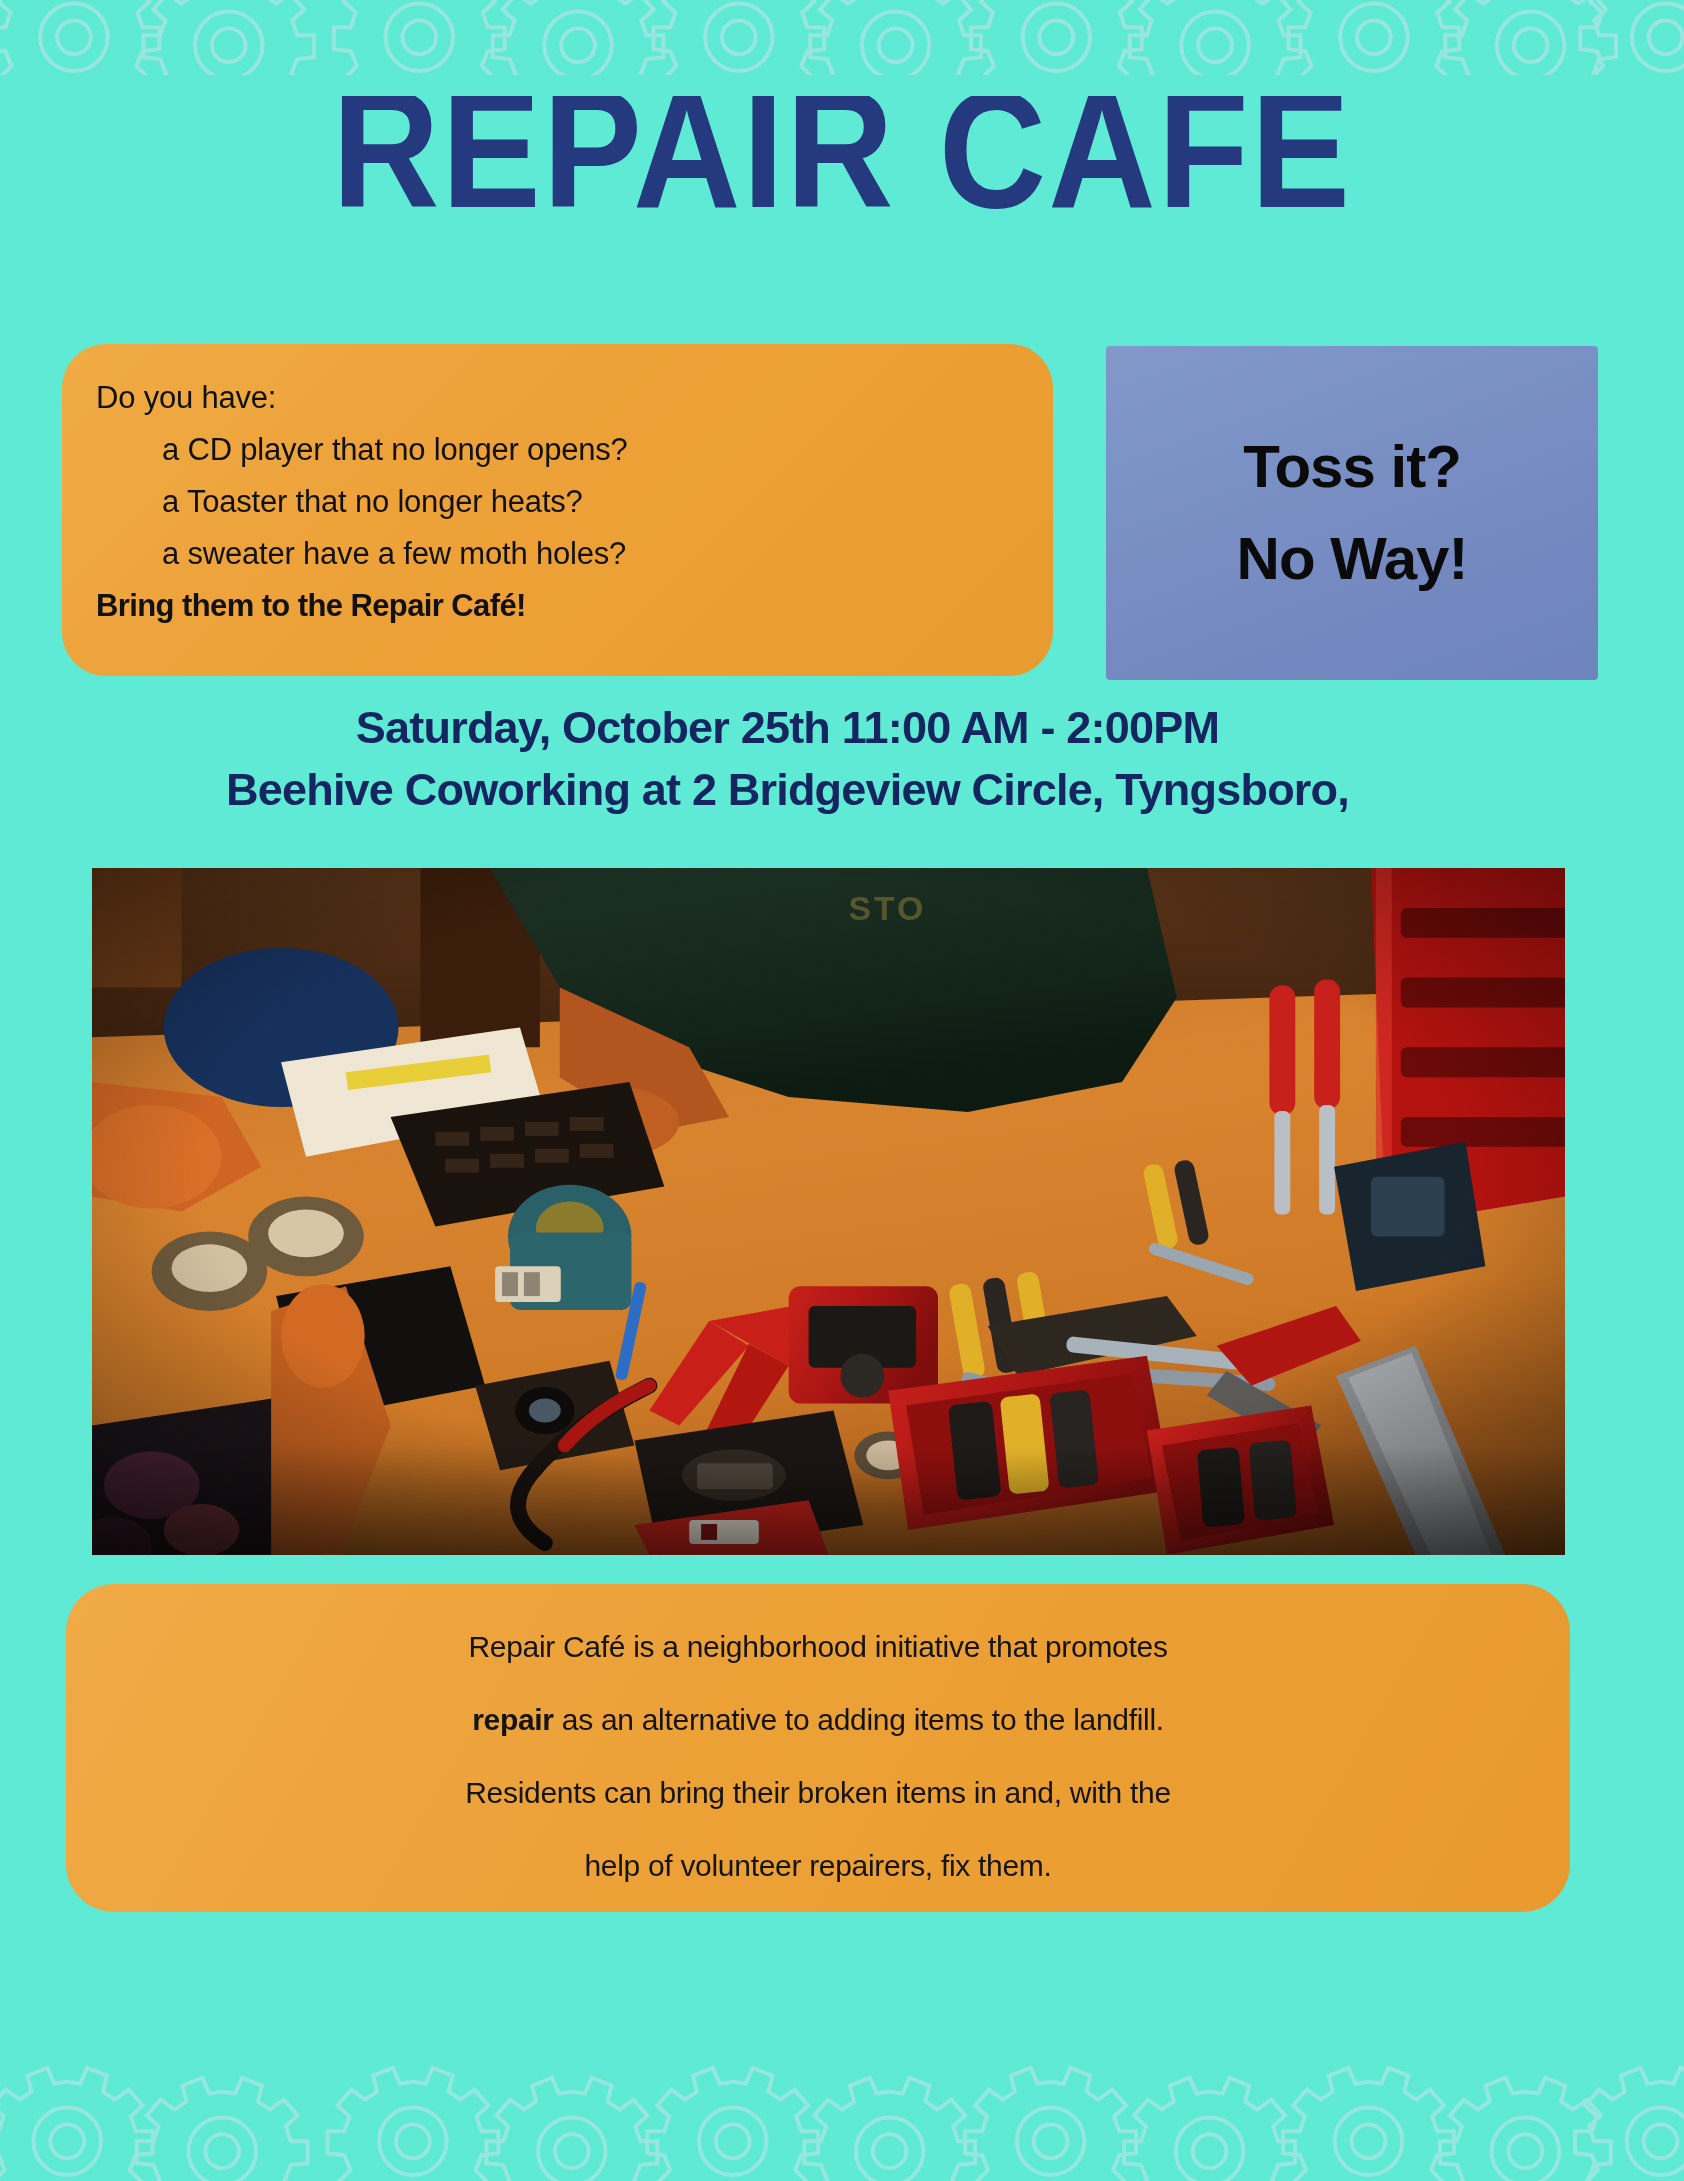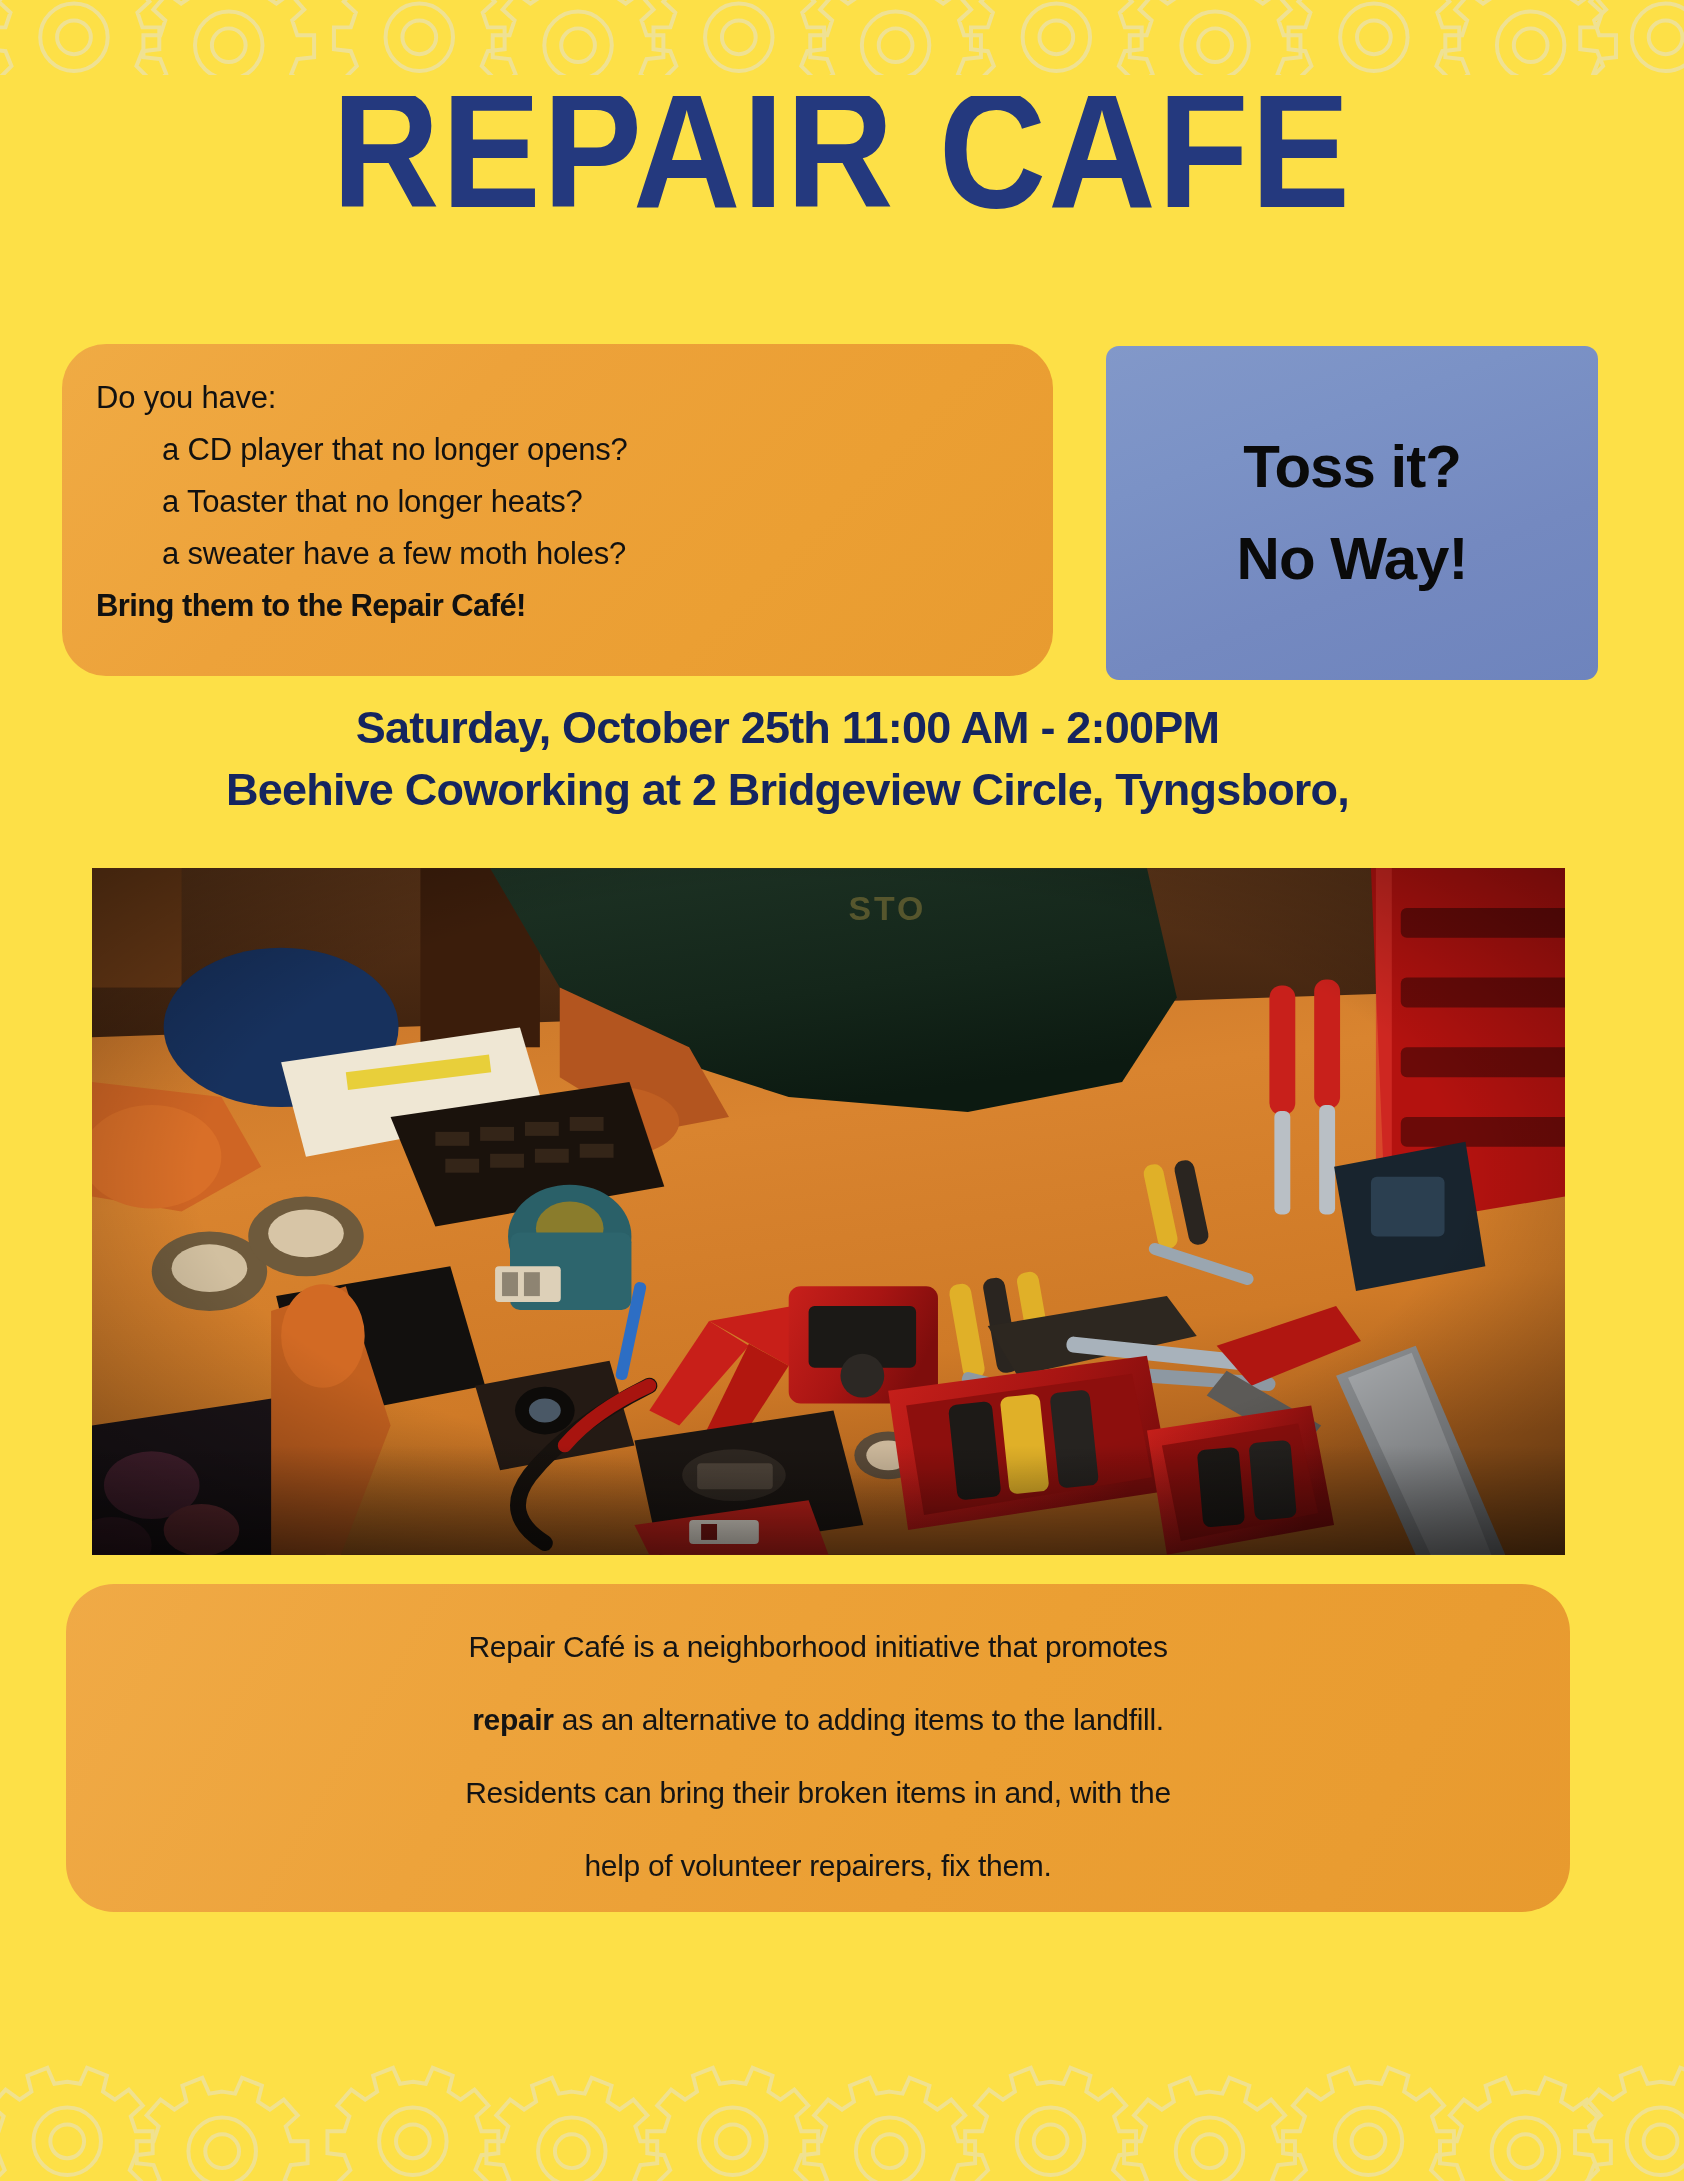--- a/index.html
+++ b/index.html
@@ -7,21 +7,21 @@
     padding: 0;
     background: #ffffff;
   }
   body {
     font-family: "Liberation Sans", sans-serif;
   }
   .page {
     position: relative;
     width: 1685px;
     height: 2181px;
-    background: #fde047;
+    background: #5eead4;
     overflow: hidden;
   }
 
   
   .gear-band {
     position: absolute;
     left: 0;
     width: 1685px;
     pointer-events: none;
     z-index: 0;
@@ -69,21 +69,21 @@
     letter-spacing: -0.6px;
   }
 
   
   .tossbox {
     position: absolute;
     left: 1106px;
     top: 346px;
     width: 492px;
     height: 334px;
-    border-radius: 13px;
+    border-radius: 4px;
     background: linear-gradient(160deg, #8298c9 0%, #7b92c6 30%, #7489c0 65%, #6e84bd 100%);
     z-index: 2;
     display: flex;
     flex-direction: column;
     justify-content: center;
     align-items: center;
     color: #0a0a0a;
   }
   .toss-line {
     font-size: 60px;

